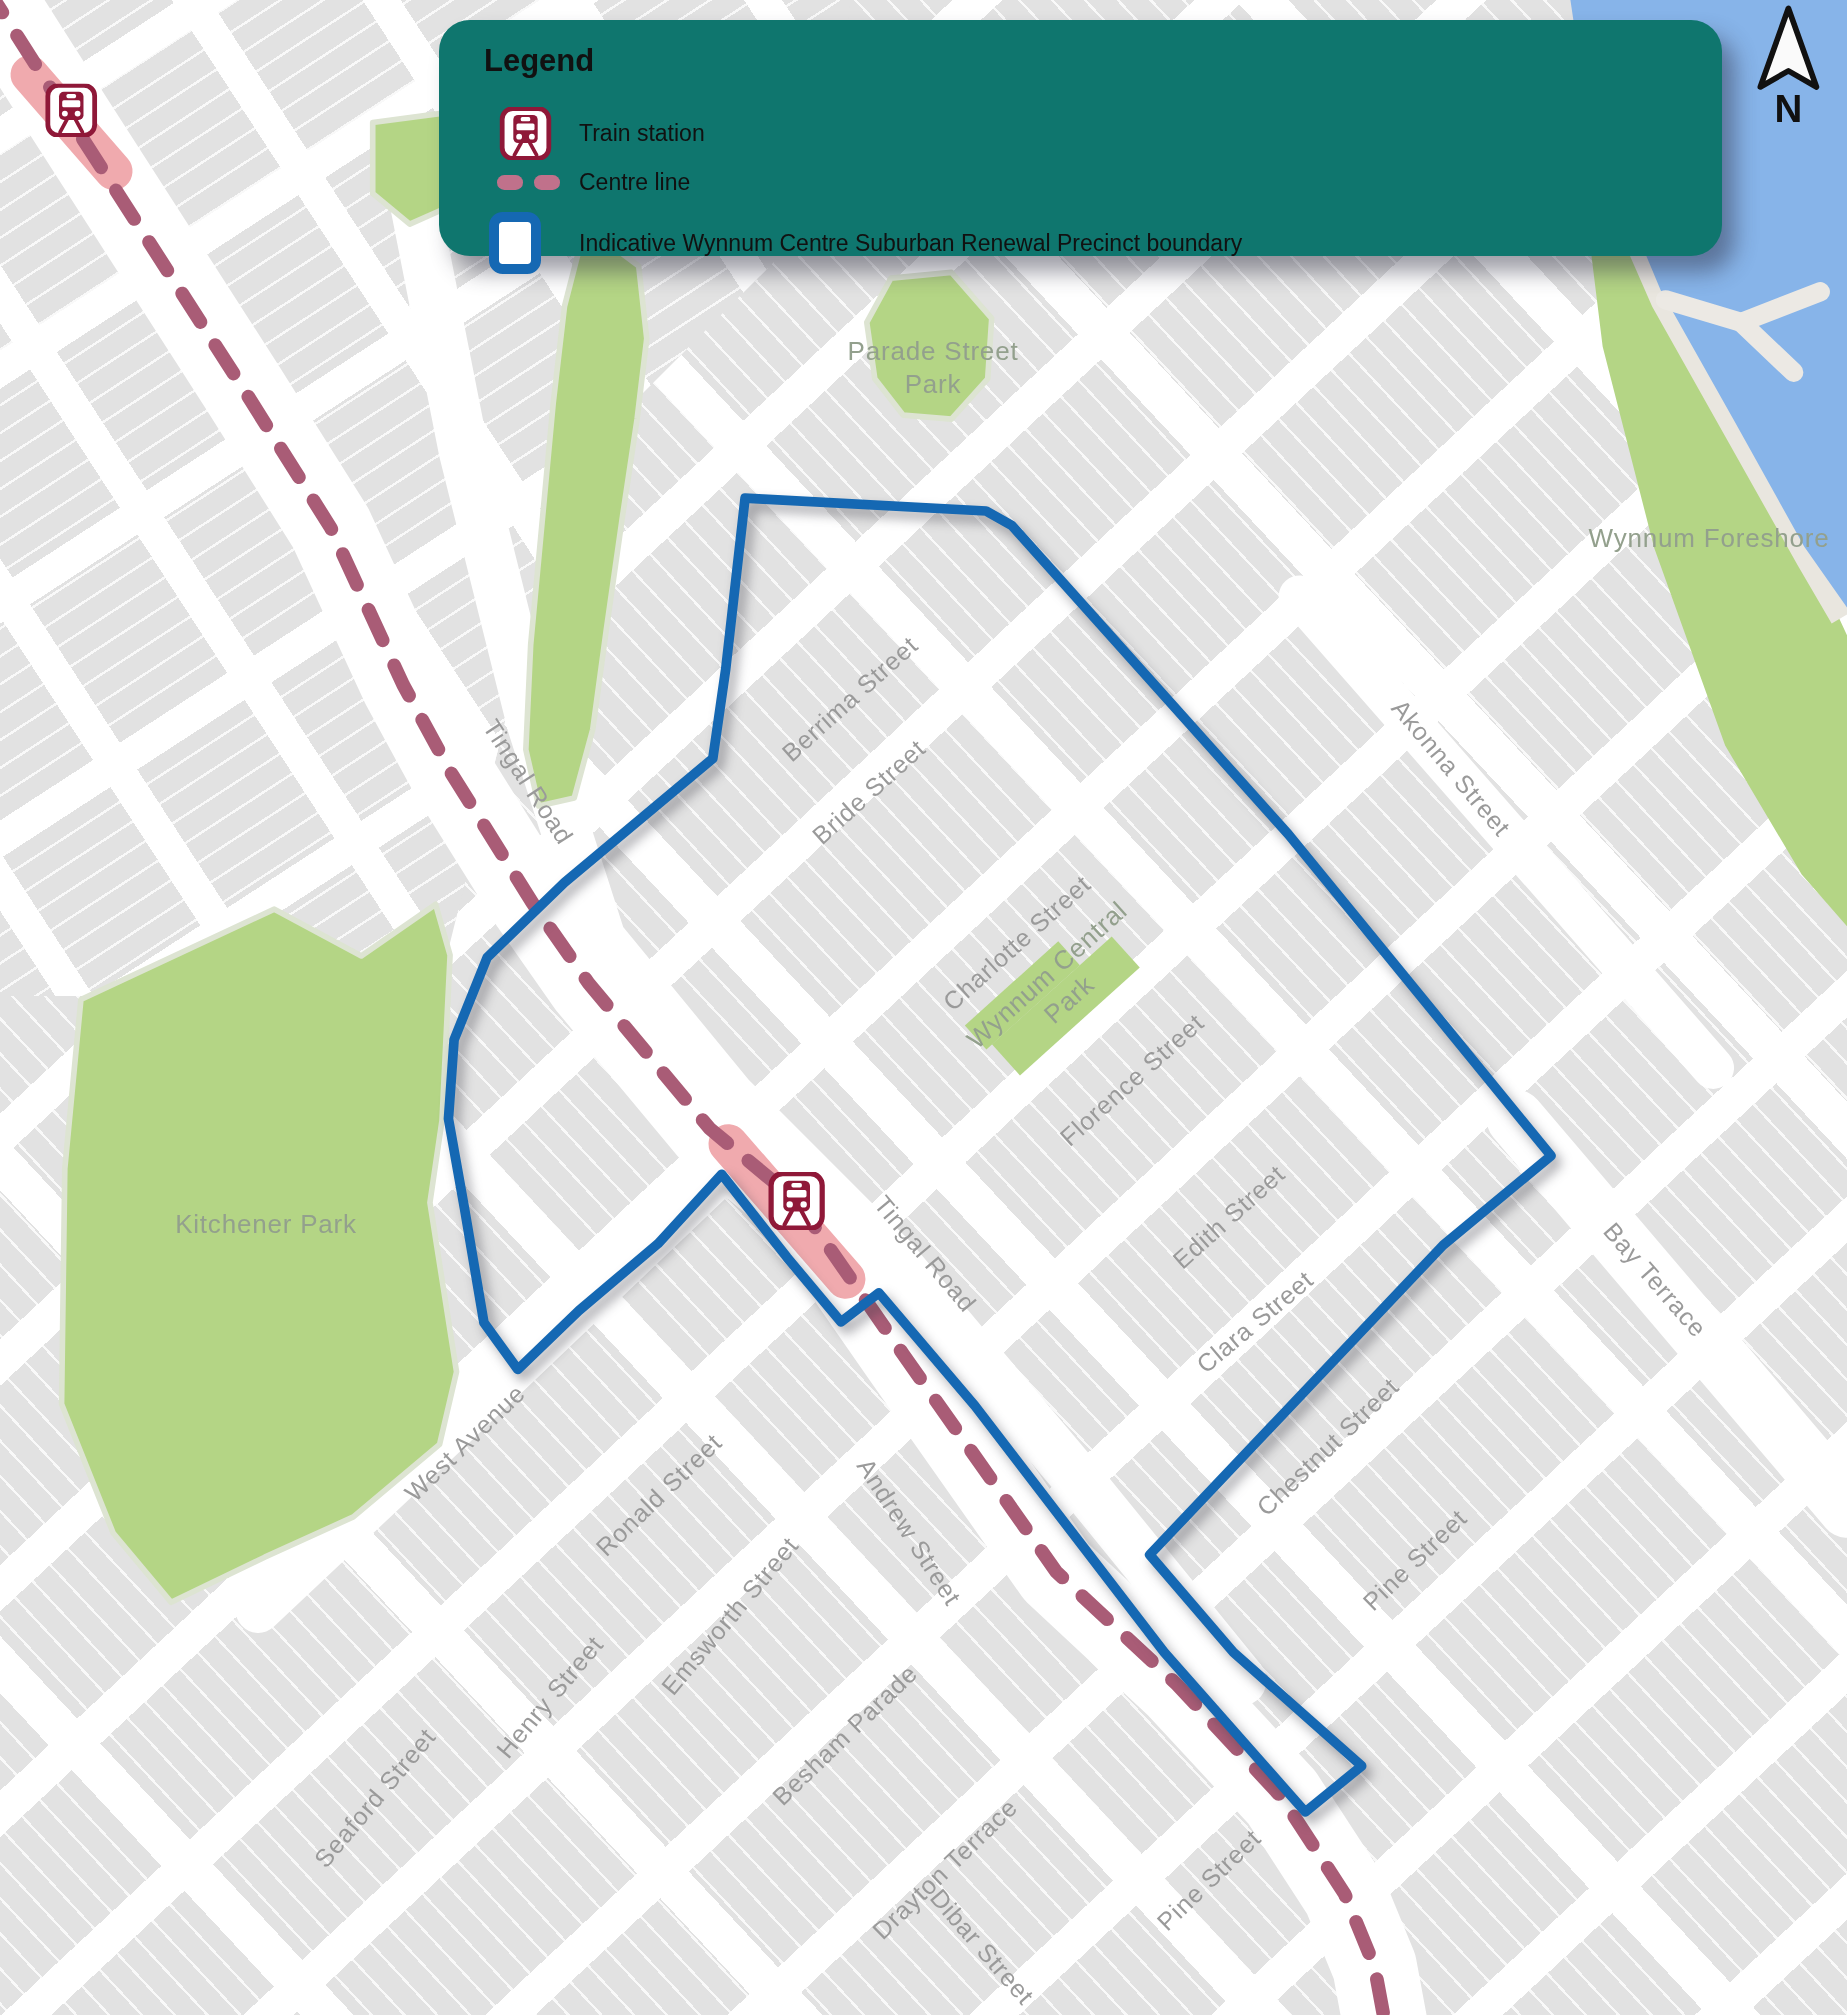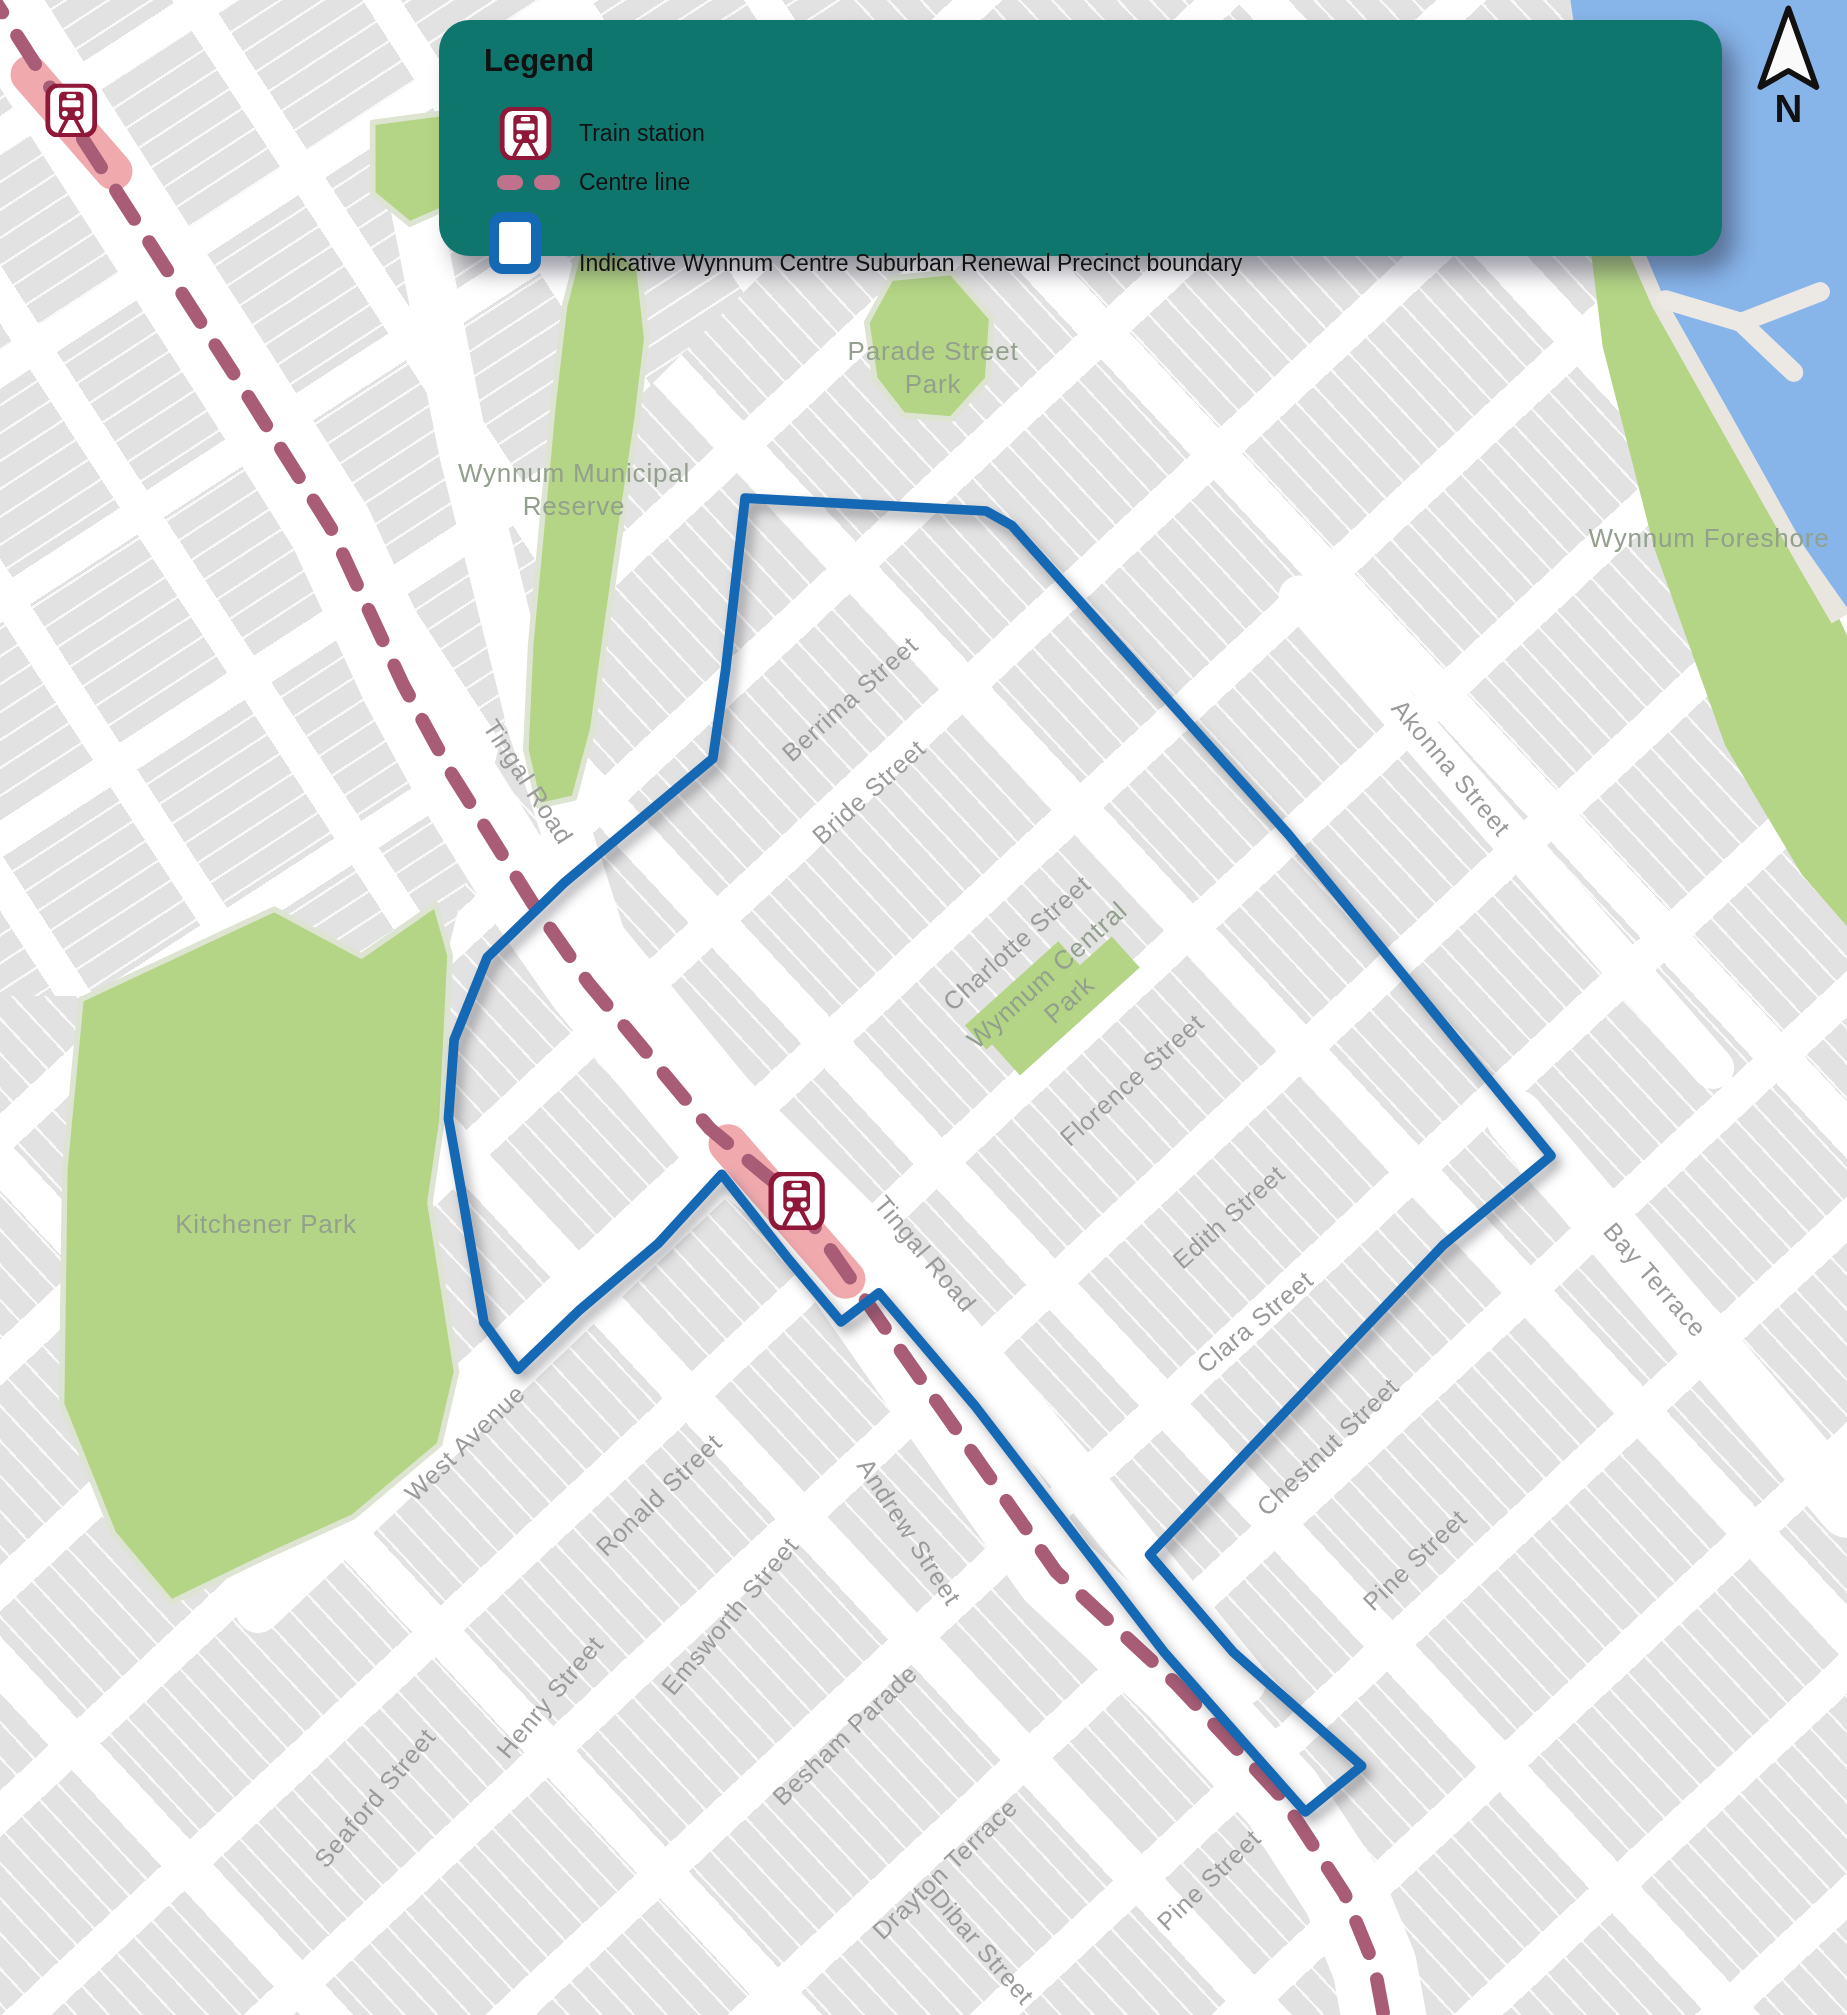--- a/index.html
+++ b/index.html
@@ -103,21 +103,20 @@
 
     <path fill="none" stroke="#a95c76" stroke-width="17" stroke-linecap="round" stroke-dasharray="42 34" d="M-20,-20 L88,150 L300,480 L410,655 L500,850 L560,960 L660,1120 L730,1220 L880,1400 L988,1490 L1120,1680 L1310,1950 L1460,2090 L1590,2230 L1668,2350 L1705,2440 L1718,2510"></path>
 
     <path fill="none" stroke="#1568b3" stroke-width="12" stroke-linejoin="round" stroke-linecap="round" style="filter:drop-shadow(7px 9px 7px rgba(60,60,70,.45));" d="M924,618 L1223,634 L1255,652 L1598,1035 L1924,1434 L1790,1545 L1426,1929 L1530,2050 L1689,2191 L1619,2248 L1444,2050 L1209,1744 L1090,1604 L1043,1640 L976,1560 L895,1457 L816,1543 L718,1626 L642,1699 L600,1641 L576,1500 L556,1388 L563,1290 L604,1188 L700,1095 L884,941 L900,830 Z"></path>
 
     <use href="#train-icon" x="-33" y="-33" width="66" height="66" transform="translate(88 137)"></use>
     <use href="#train-icon" x="-36" y="-36" width="72" height="72" transform="translate(988 1490)"></use>
   </svg>
 
   <div class="lbl park" style="left:933px;top:367px;width:189px;">Parade Street Park</div>
-  <div class="lbl park" style="left:574px;top:489px;width:270px;">Wynnum Municipal Reserve</div>
   <div class="lbl park" style="left:1709px;top:538px;width:322px;">Wynnum Foreshore</div>
   <div class="lbl park" style="left:266px;top:1224px;width:258px;">Kitchener Park</div>
   <div class="lbl park" style="left:1058px;top:987px;width:242px;--r:-42deg;">Wynnum Central Park</div>
 
   <div class="lbl" style="left:850px;top:699px;--r:-42deg;">Berrima Street</div>
   <div class="lbl" style="left:869px;top:792px;--r:-42deg;">Bride Street</div>
   <div class="lbl" style="left:1017px;top:943px;--r:-42deg;">Charlotte Street</div>
   <div class="lbl" style="left:1132px;top:1080px;--r:-42deg;">Florence Street</div>
   <div class="lbl" style="left:1229px;top:1217px;--r:-42deg;">Edith Street</div>
   <div class="lbl" style="left:1255px;top:1322px;--r:-40deg;">Clara Street</div>
@@ -146,21 +145,21 @@
     </svg>
     <span class="legend-label" style="top:113px;">Train station</span>
 
     <span class="dash-swatch">
         <i></i>
         <i></i>
       </span>
     <span class="legend-label" style="top:162px;">Centre line</span>
 
     <span class="rect-swatch"></span>
-    <span class="legend-label" style="top:223px;margin-top:20px;">Indicative Wynnum Centre Suburban Renewal Precinct boundary</span>
+    <span class="legend-label" style="top:223px;">Indicative Wynnum Centre Suburban Renewal Precinct boundary</span>
   </div>
 
   <svg class="north" viewBox="2150 0 142 170">
     <polygon points="2219,10 2184,108 2219,88 2254,108" fill="#fafafa" stroke="#111" stroke-width="7" stroke-linejoin="round"></polygon>
     <text x="2219" y="152" text-anchor="middle" font-size="48" font-weight="bold" fill="#111" font-family="Liberation Sans, sans-serif">N</text>
   </svg>
 
 </div>
 
 

